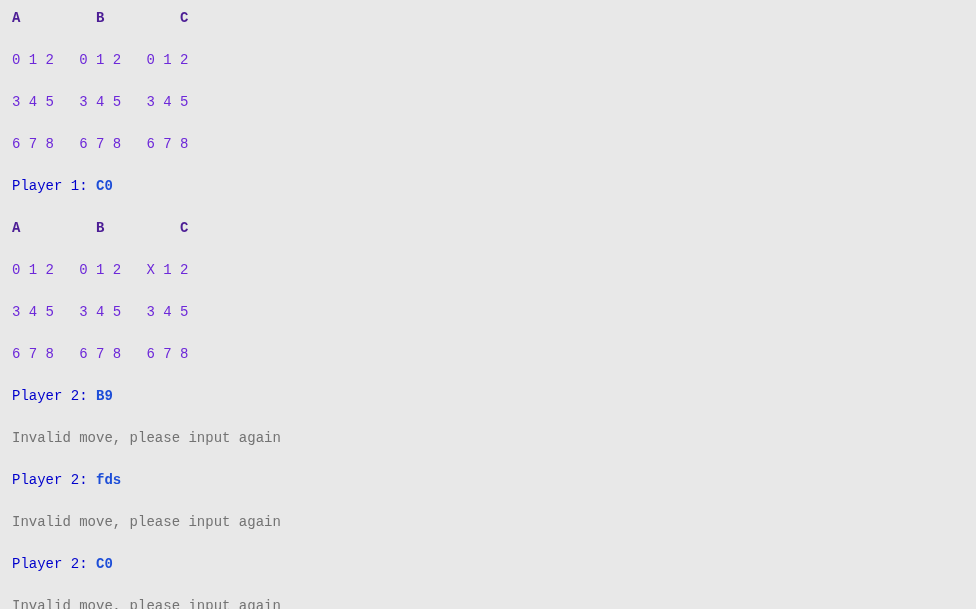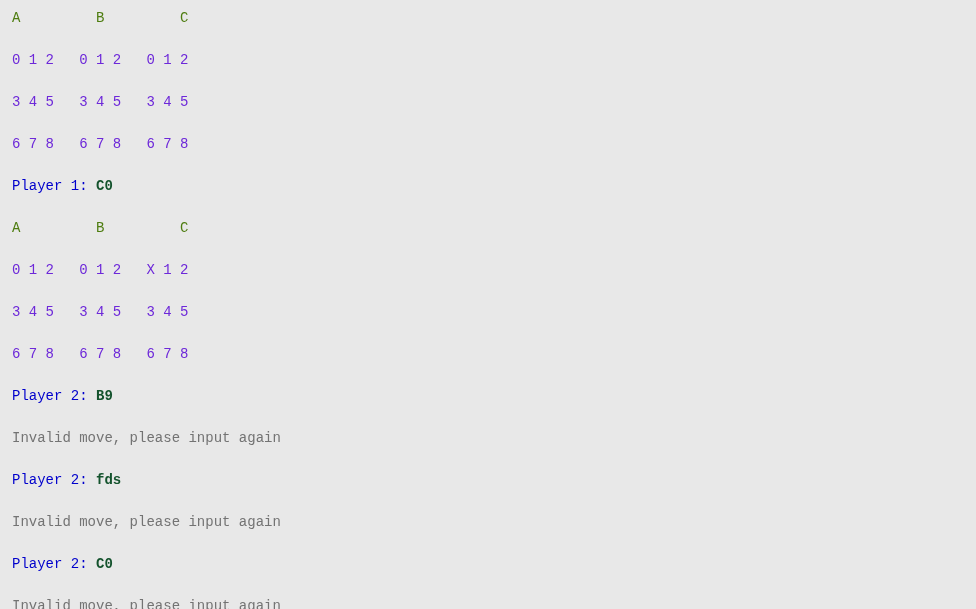--- a/index.html
+++ b/index.html
@@ -25,30 +25,31 @@
       display: block;
       white-space: pre;
       color: #000000;
     }
 
     .line.player-line {
       color: #0000cc;
     }
 
     .line.player-line .input-value {
-      color: #14532d;
+      color: #1d4ed8;
       font-weight: bold;
     }
 
     .line.invalid-line {
       color: #737373;
     }
 
     .grid-header {
-      color: #4d7c0f;
+      color: #4c1d95;
+      font-weight: bold;
     }
 
     .grid-row {
       color: #6d28d9;
     }
   </style>
 </head>
 <body>
 
 <div class="content">

